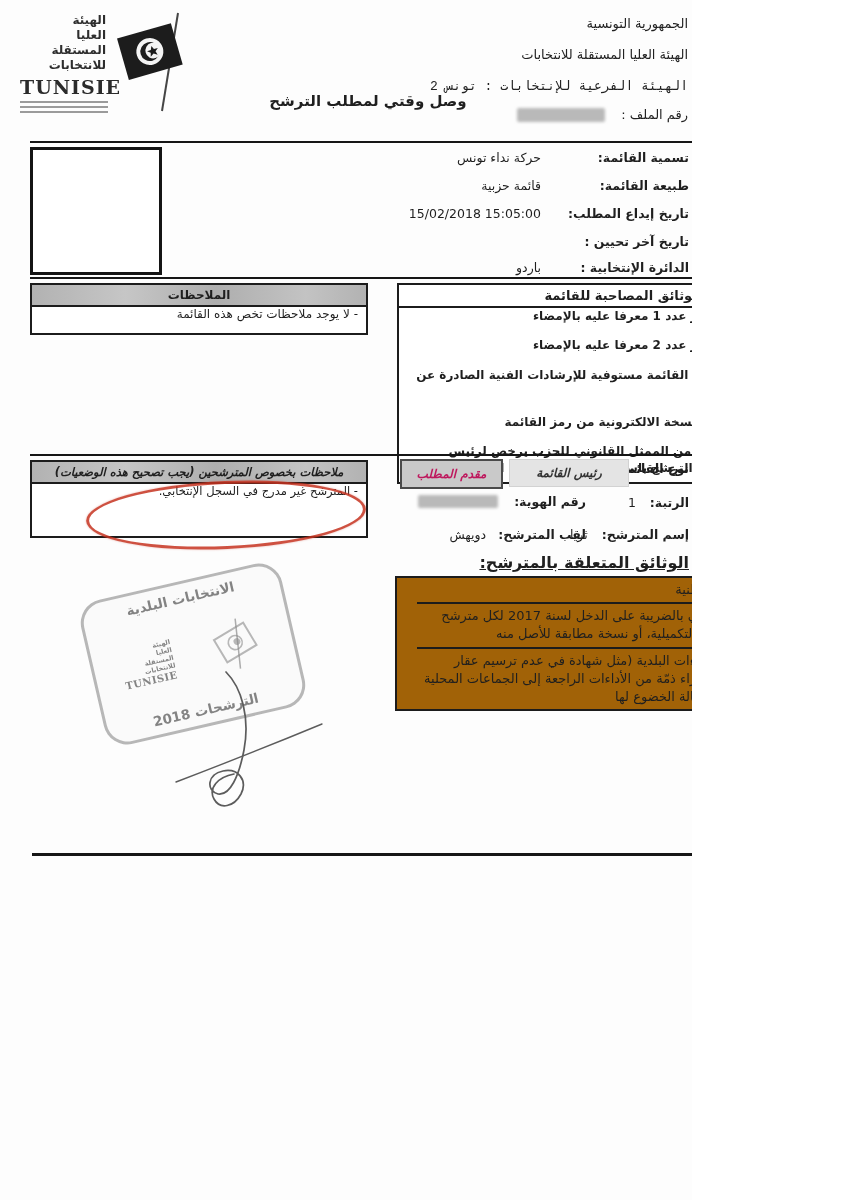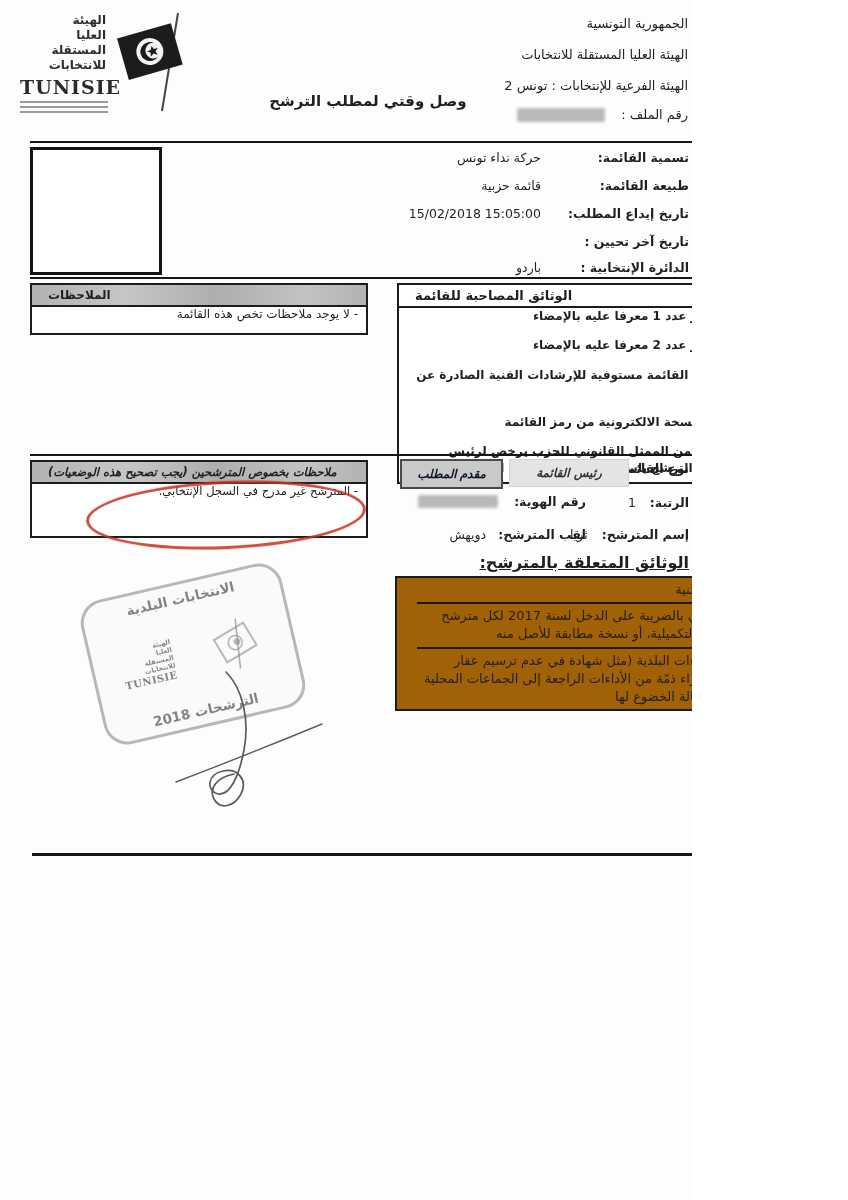--- a/index.html
+++ b/index.html
@@ -21,30 +21,30 @@
   .logo-sub{position:absolute;left:20px;top:101px;width:88px;}
   .logo-sub i{display:block;height:2px;background:#9b9b9b;margin-bottom:3px;}
   
   .photo-box{position:absolute;left:30px;top:147px;width:126px;height:122px;
              border:3px solid #141414;background:#fff;}
   
   .field-row{position:absolute;right:3px;display:flex;direction:rtl;align-items:baseline;font-size:12.5px;}
   .field-row .lbl{font-weight:bold;min-width:148px;}
   
   .tbl{position:absolute;border:2px solid #1c1c1c;background:#fff;font-size:12px;}
-  .tbl .thead{border-bottom:2px solid #1c1c1c;text-align:left;font-weight:bold;
+  .tbl .thead{border-bottom:2px solid #1c1c1c;text-align:center;font-weight:bold;
               padding:3px 16px;direction:rtl;}
   .gray-head{background:linear-gradient(90deg,#b2b2b2,#c6c6c6 28%,#aeaeae 55%,#c3c3c3 82%,#b2b2b2);}
   .tbl .tbody{direction:rtl;text-align:right;padding:0 8px;}
   .docs-list div{margin-bottom:12px;line-height:1.45;font-weight:bold;}
   .docs-list div:last-child{margin-bottom:4px;}
   
   .tab{position:absolute;height:26px;display:flex;align-items:center;justify-content:center;
        font-size:12px;font-style:italic;font-weight:bold;direction:rtl;}
-  .tab-applicant{left:400px;top:459px;width:99px;background:#c9c9c9;border:2px solid #4a4a4a;color:#0f172a;font-family:Liberation Serif, serif;}
+  .tab-applicant{left:400px;top:459px;width:99px;background:#c9c9c9;border:2px solid #4a4a4a;color:#be185d;}
   .tab-president{left:509px;top:459px;width:118px;background:#e4e4e4;border:1px solid #d2d2d2;color:#333;}
   .pair{position:absolute;display:flex;direction:rtl;align-items:baseline;font-size:12.5px;}
   .pair .lbl{font-weight:bold;}
   .red-ellipse{position:absolute;left:86px;top:481px;width:274px;height:62px;
                border:3px solid rgba(198,50,32,0.85);border-radius:50%;
                transform:rotate(-2.5deg);box-shadow:0 0 2px rgba(198,50,32,0.4);}
   .cdocs{position:absolute;left:395px;top:576px;width:450px;border:2px solid #1c1c1c;
          background:#a16207;font-size:13px;padding-left:20px;}
   .cdocs .row{direction:rtl;text-align:right;padding:3px 6px;line-height:1.4;
               border-bottom:2px solid #1c1c1c;}
@@ -90,21 +90,21 @@
       <rect x="10" y="20" width="56" height="43" fill="#1c1c1c"></rect>
       <circle cx="38" cy="41.5" r="13.5" fill="#f4f4f4"></circle>
       <circle cx="38" cy="41.5" r="9.5" fill="#1c1c1c"></circle>
       <circle cx="41.5" cy="41.5" r="7.8" fill="#f4f4f4"></circle>
       <polygon points="41,36.5 42.6,40.2 46.6,40.4 43.5,42.9 44.6,46.8 41,44.5 37.4,46.8 38.5,42.9 35.4,40.4 39.4,40.2" fill="#1c1c1c"></polygon>
     </g>
   </svg>
 
   <div class="hdr-line" style="top:16px;">الجمهورية التونسية</div>
   <div class="hdr-line" style="top:47px;">الهيئة العليا المستقلة للانتخابات</div>
-  <div class="hdr-line" style="top:78px;">الهيئة الفرعية للإنتخابات :  تونس 2</div>
+  <div class="hdr-line" style="top:78px;font-family:Liberation Mono, monospace;">الهيئة الفرعية للإنتخابات :  تونس 2</div>
   <div class="file-row" style="top:107px;">
     <span style="font-size:13px;font-weight:normal;">رقم الملف :</span>
     <span class="redact" style="width:88px;height:14px;"></span>
   </div>
 
   <div class="doc-title">وصل وقتي لمطلب الترشح</div>
 
   <div class="rule" style="top:141px;"></div>
 
   <div class="photo-box"></div>

